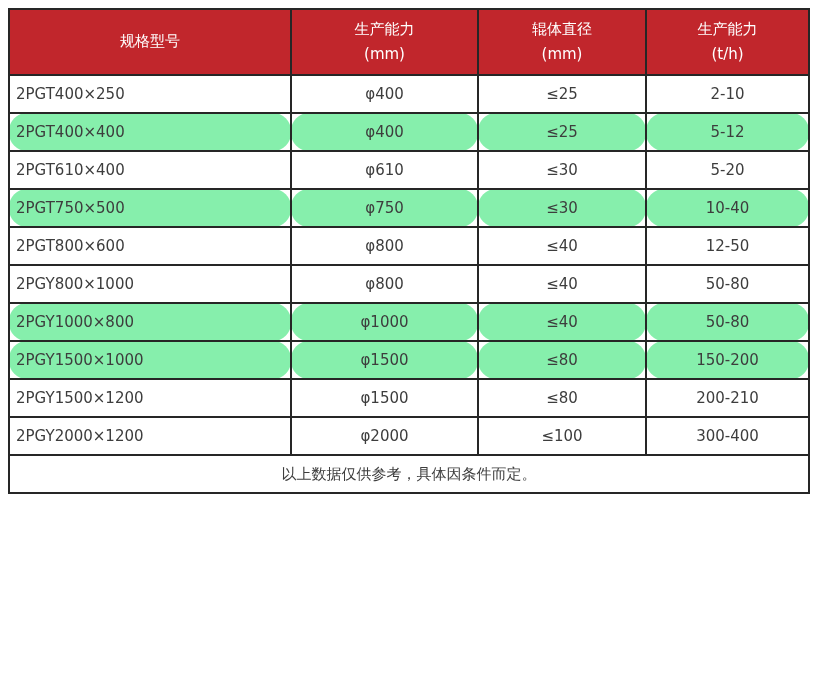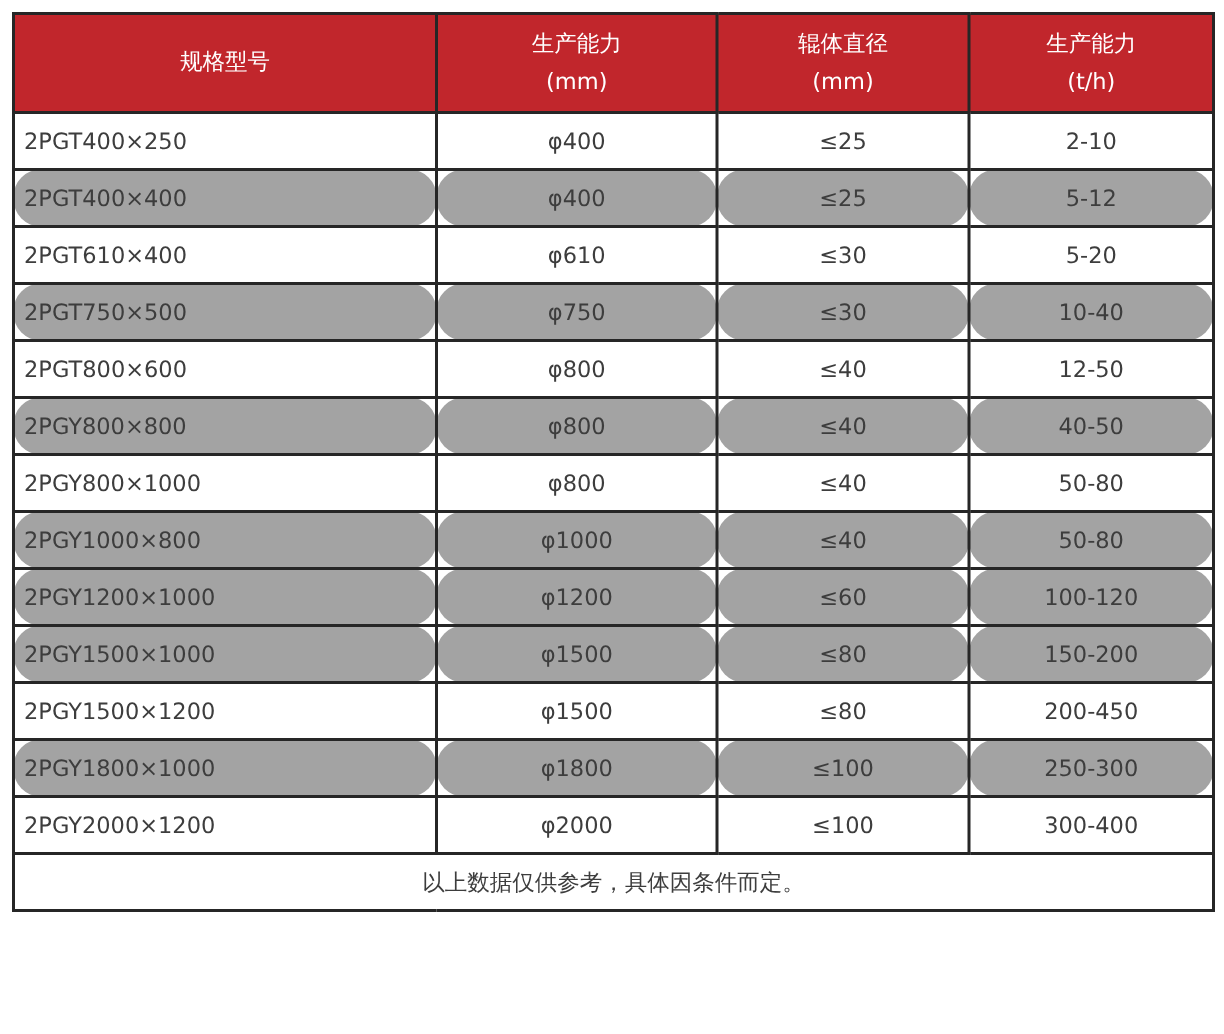--- a/index.html
+++ b/index.html
@@ -33,21 +33,21 @@
     line-height: 1.7;
     padding: 2px 0;
   }
   thead th .h-line { display: block; }
   tbody td {
     height: 38px;
     background: #ffffff;
     border-radius: 18px;
   }
   tbody tr.alt td {
-    background: #a3a3a3;
+    background: #86efac;
   }
   tbody td.col-model {
     text-align: left;
     padding-left: 6px;
   }
   tfoot td {
     height: 38px;
     background: #ffffff;
   }
 </style>
@@ -105,61 +105,43 @@
     <td>φ750</td>
     <td>≤30</td>
     <td>10-40</td>
   </tr>
         <tr>
     <td class="col-model">2PGT800×600</td>
     <td>φ800</td>
     <td>≤40</td>
     <td>12-50</td>
   </tr>
-        <tr class="alt">
-    <td class="col-model">2PGY800×800</td>
-    <td>φ800</td>
-    <td>≤40</td>
-    <td>40-50</td>
-  </tr>
         <tr>
     <td class="col-model">2PGY800×1000</td>
     <td>φ800</td>
     <td>≤40</td>
     <td>50-80</td>
   </tr>
         <tr class="alt">
     <td class="col-model">2PGY1000×800</td>
     <td>φ1000</td>
     <td>≤40</td>
     <td>50-80</td>
   </tr>
         <tr class="alt">
-    <td class="col-model">2PGY1200×1000</td>
-    <td>φ1200</td>
-    <td>≤60</td>
-    <td>100-120</td>
-  </tr>
-        <tr class="alt">
     <td class="col-model">2PGY1500×1000</td>
     <td>φ1500</td>
     <td>≤80</td>
     <td>150-200</td>
   </tr>
         <tr>
     <td class="col-model">2PGY1500×1200</td>
     <td>φ1500</td>
     <td>≤80</td>
-    <td>200-450</td>
-  </tr>
-        <tr class="alt">
-    <td class="col-model">2PGY1800×1000</td>
-    <td>φ1800</td>
-    <td>≤100</td>
-    <td>250-300</td>
+    <td>200-210</td>
   </tr>
         <tr>
     <td class="col-model">2PGY2000×1200</td>
     <td>φ2000</td>
     <td>≤100</td>
     <td>300-400</td>
   </tr>
       </tbody>
     <tfoot>
       <tr>

